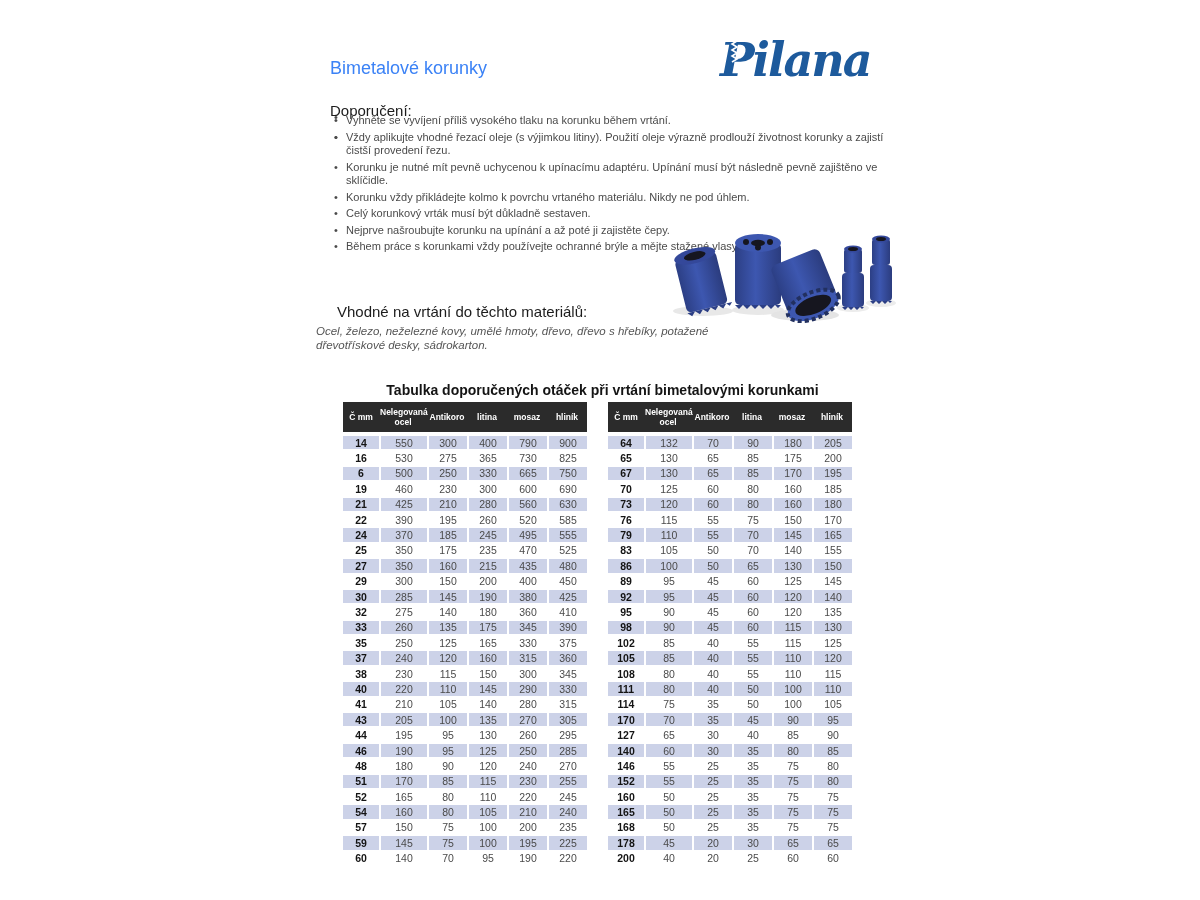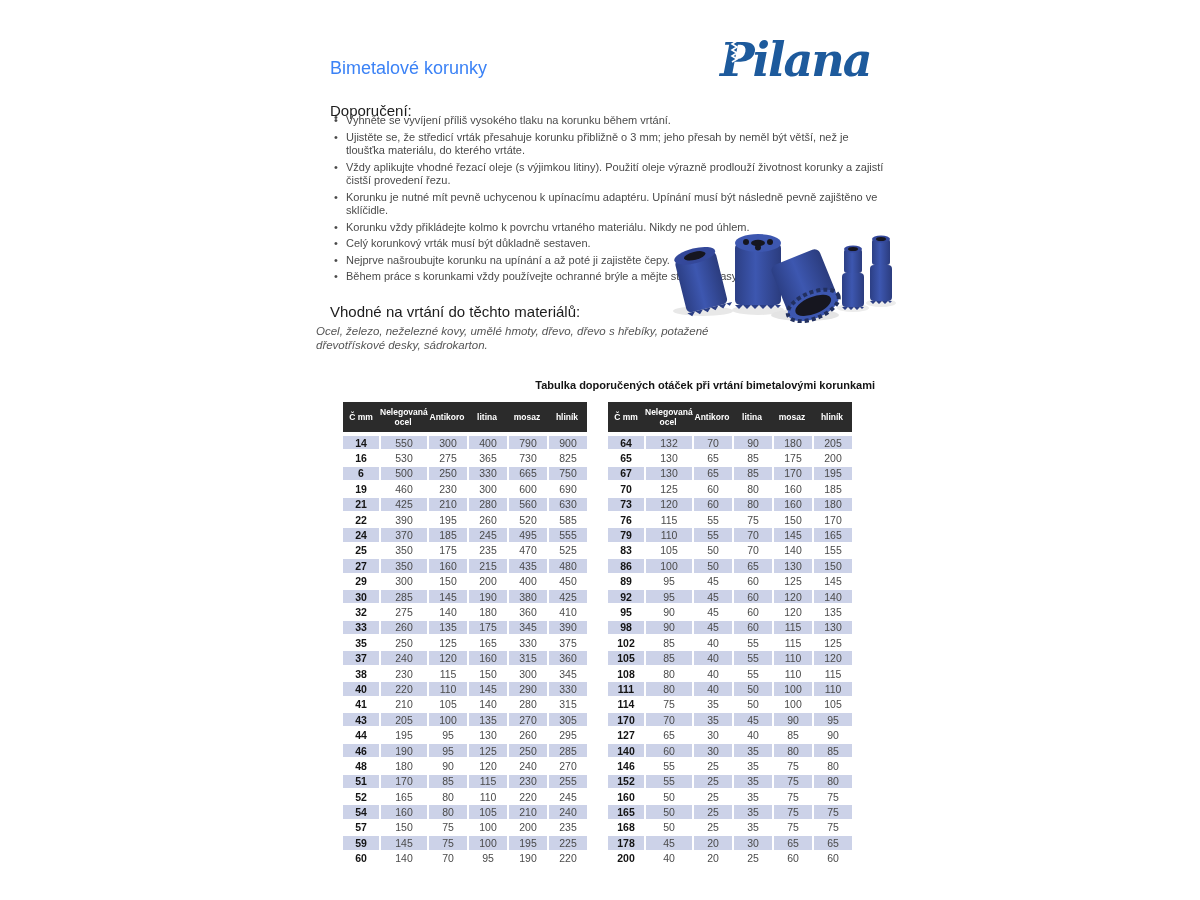--- a/index.html
+++ b/index.html
@@ -3,31 +3,31 @@
 <meta charset="utf-8">
 <style>
   html,body{margin:0;padding:0;background:#ffffff;}
   body{width:1200px;height:900px;position:relative;font-family:"Liberation Sans",sans-serif;overflow:hidden;}
 
   .page-title{position:absolute;left:330px;top:46px;font-size:18px;font-weight:normal;color:#3b82f6;letter-spacing:0px;}
   .logo-wrap{position:absolute;left:718px;top:26px;width:172px;height:64px;}
 
   .reco-heading,.materials-heading{position:absolute;left:330px;font-size:15px;font-weight:normal;color:#1c1c1c;}
   .reco-heading{top:90px;}
-  .materials-heading{top:291px;}
+  .materials-heading{top:291px;margin-left:7px;}
 
   .reco-list{position:absolute;left:332px;top:111px;width:556px;margin:0;padding:0;list-style:none;}
   .reco-list li{position:relative;padding-left:14px;margin-bottom:3px;font-size:11px;line-height:13.5px;color:#4a4a4a;}
   .reco-list li .dot{position:absolute;left:2px;top:0;color:#4a4a4a;}
 
   .materials-text{position:absolute;left:316px;top:312px;width:450px;font-size:11.5px;line-height:14px;font-style:italic;color:#555555;}
 
   .product-photo{position:absolute;left:653px;top:213px;width:248px;height:110px;}
 
-  .table-title{position:absolute;left:330px;top:368px;width:545px;text-align:right;font-size:11px;font-weight:bold;color:#141414;}
+  .table-title{position:absolute;left:330px;top:368px;width:545px;text-align:center;font-size:14px;font-weight:bold;color:#141414;}
 
   .tables-wrap{position:absolute;top:394px;left:343px;}
   .rpm-table{border-collapse:separate;border-spacing:0;table-layout:fixed;width:244px;position:absolute;top:8px;}
   .rpm-table.left{left:0;}
   .rpm-table.right{left:265px;}
   .rpm-table thead th{background:#2b2b2b;color:#ffffff;font-size:8.5px;font-weight:bold;text-align:center;vertical-align:middle;height:30px;padding:0 1px;line-height:1.2;border-bottom:4px solid #ffffff;}
   .rpm-table tbody td{height:13.4px;padding:0;font-size:10.5px;text-align:center;vertical-align:middle;color:#4a4a4a;border-bottom:2px solid #ffffff;border-left:2px solid #ffffff;background:#ffffff;}
   .rpm-table tbody td:first-child{border-left:none;font-weight:bold;color:#141414;margin-top:44px;}
   .rpm-table tbody tr.shade td{background:#ccd2e8;}
 </style>
@@ -41,21 +41,21 @@
     <text x="2" y="50" font-family="DejaVu Serif, serif" font-style="italic" font-weight="bold" font-size="46" fill="#1d5a9c" letter-spacing="-2">Pilana</text>
     <path d="M14,12 l5,3 -5,3 5,3 -5,3 5,3 -5,3 5,3 -5,3" stroke="#ffffff" stroke-width="1.6" fill="none"></path>
   </svg>
 </div>
 
 <h2 class="reco-heading">Doporučení:</h2>
 
 <ul class="reco-list" id="reco-list">
     <li><span class="dot">•</span></li>
     <li><span class="dot">•</span><span>Vyhněte se vyvíjení příliš vysokého tlaku na korunku během vrtání.</span></li>
-    <li><span class="dot">•</span><span>Ujistěte se, že středicí vrták přesahuje korunku přibližně o 3 mm; jeho přesah by neměl být větší, než je tloušťka materiálu, do kterého vrtáte.</span></li>
+    <li><span class="dot">•</span></li>
     <li><span class="dot">•</span><span>Vždy aplikujte vhodné řezací oleje (s výjimkou litiny). Použití oleje výrazně prodlouží životnost korunky a zajistí čistší provedení řezu.</span></li>
     <li><span class="dot">•</span><span>Korunku je nutné mít pevně uchycenou k upínacímu adaptéru. Upínání musí být následně pevně zajištěno ve sklíčidle.</span></li>
     <li><span class="dot">•</span><span>Korunku vždy přikládejte kolmo k povrchu vrtaného materiálu. Nikdy ne pod úhlem.</span></li>
     <li><span class="dot">•</span><span>Celý korunkový vrták musí být důkladně sestaven.</span></li>
     <li><span class="dot">•</span><span>Nejprve našroubujte korunku na upínání a až poté ji zajistěte čepy.</span></li>
     <li><span class="dot">•</span><span>Během práce s korunkami vždy používejte ochranné brýle a mějte stažené vlasy.</span></li>
   </ul>
 
 <div class="product-photo">
   <svg width="248" height="110" viewBox="0 0 248 110">

